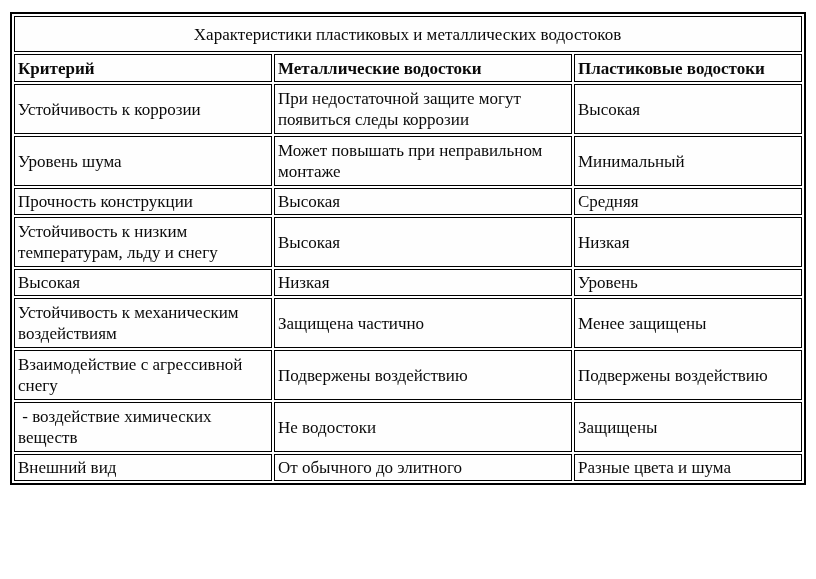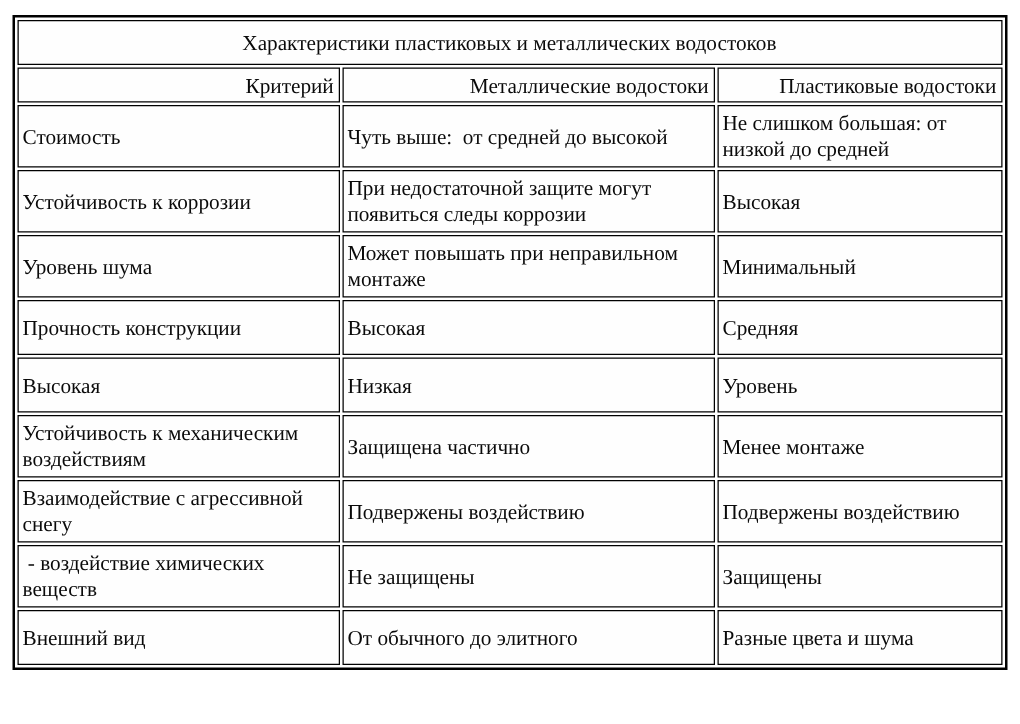--- a/index.html
+++ b/index.html
@@ -40,26 +40,26 @@
     overflow: hidden;
     word-wrap: break-word;
   }
   tr.r-title td {
     height: 36px;
     text-align: center;
     font-weight: normal;
   }
   tr.r-header th {
     height: 28px;
-    text-align: right;
-    font-weight: normal;
+    text-align: left;
+    font-weight: bold;
   }
   td.body-cell { text-align: left; font-weight: normal; }
   tr.tall  td { height: 50px; }
-  tr.short td { height: 44px; }
+  tr.short td { height: 27px; }
 </style>
 </head>
 <body>
 
 <div class="page">
   <table class="comparison">
     <colgroup>
       <col class="c-criterion">
       <col class="c-metal">
       <col class="c-plastic">
@@ -68,57 +68,57 @@
       <tr class="r-title">
         <td colspan="3">Характеристики пластиковых и металлических водостоков</td>
       </tr>
       <tr class="r-header">
         <th>Критерий</th>
         <th>Металлические водостоки</th>
         <th>Пластиковые водостоки</th>
       </tr>
 
       <tr class="tall">
-        <td class="body-cell">Стоимость</td>
-        <td class="body-cell">Чуть выше:&nbsp; от средней до высокой</td>
-        <td class="body-cell">Не слишком большая: от низкой до средней</td>
-      </tr>
-      <tr class="tall">
         <td class="body-cell">Устойчивость к коррозии</td>
         <td class="body-cell">При недостаточной защите могут появиться следы коррозии</td>
         <td class="body-cell">Высокая</td>
       </tr>
       <tr class="tall">
         <td class="body-cell">Уровень шума</td>
         <td class="body-cell">Может повышать при неправильном монтаже</td>
         <td class="body-cell">Минимальный</td>
       </tr>
       <tr class="short">
         <td class="body-cell">Прочность конструкции</td>
         <td class="body-cell">Высокая</td>
         <td class="body-cell">Средняя</td>
       </tr>
+      <tr class="tall">
+        <td class="body-cell">Устойчивость к низким температурам, льду и снегу</td>
+        <td class="body-cell">Высокая</td>
+        <td class="body-cell">Низкая</td>
+      </tr>
       <tr class="short">
         <td class="body-cell">Высокая</td>
         <td class="body-cell">Низкая</td>
         <td class="body-cell">Уровень</td>
       </tr>
       <tr class="tall">
         <td class="body-cell">Устойчивость к механическим воздействиям</td>
         <td class="body-cell">Защищена частично</td>
-        <td class="body-cell">Менее монтаже</td>
+        <td class="body-cell">Менее защищены</td>
       </tr>
       <tr class="tall">
         <td class="body-cell">Взаимодействие с агрессивной снегу</td>
         <td class="body-cell">Подвержены воздействию</td>
         <td class="body-cell">Подвержены воздействию</td>
       </tr>
       <tr class="tall">
         <td class="body-cell">&nbsp;- воздействие химических веществ</td>
-        <td class="body-cell">Не защищены</td>
+        <td class="body-cell">Не водостоки</td>
         <td class="body-cell">Защищены</td>
       </tr>
       <tr class="short">
         <td class="body-cell">Внешний вид</td>
         <td class="body-cell">От обычного до элитного</td>
         <td class="body-cell">Разные цвета и шума</td>
       </tr>
     </tbody>
   </table>
 </div>

